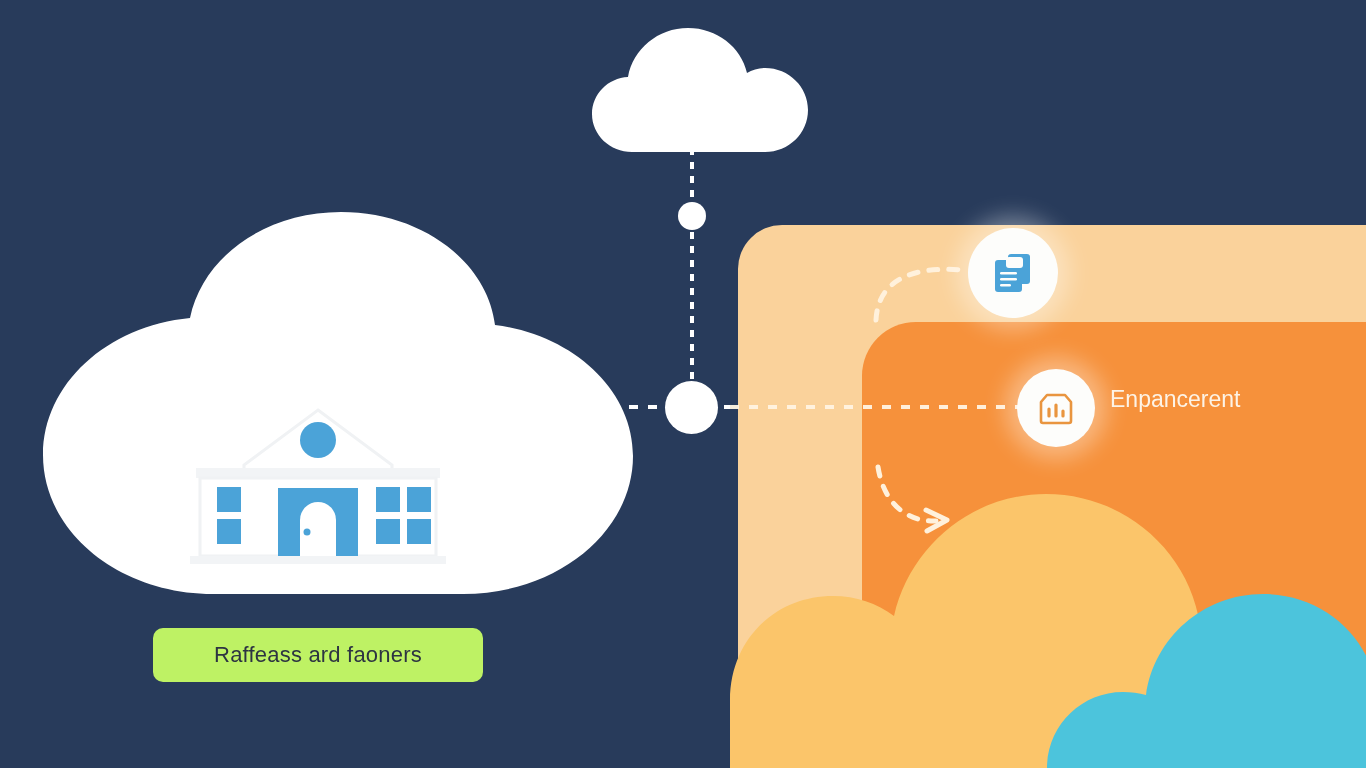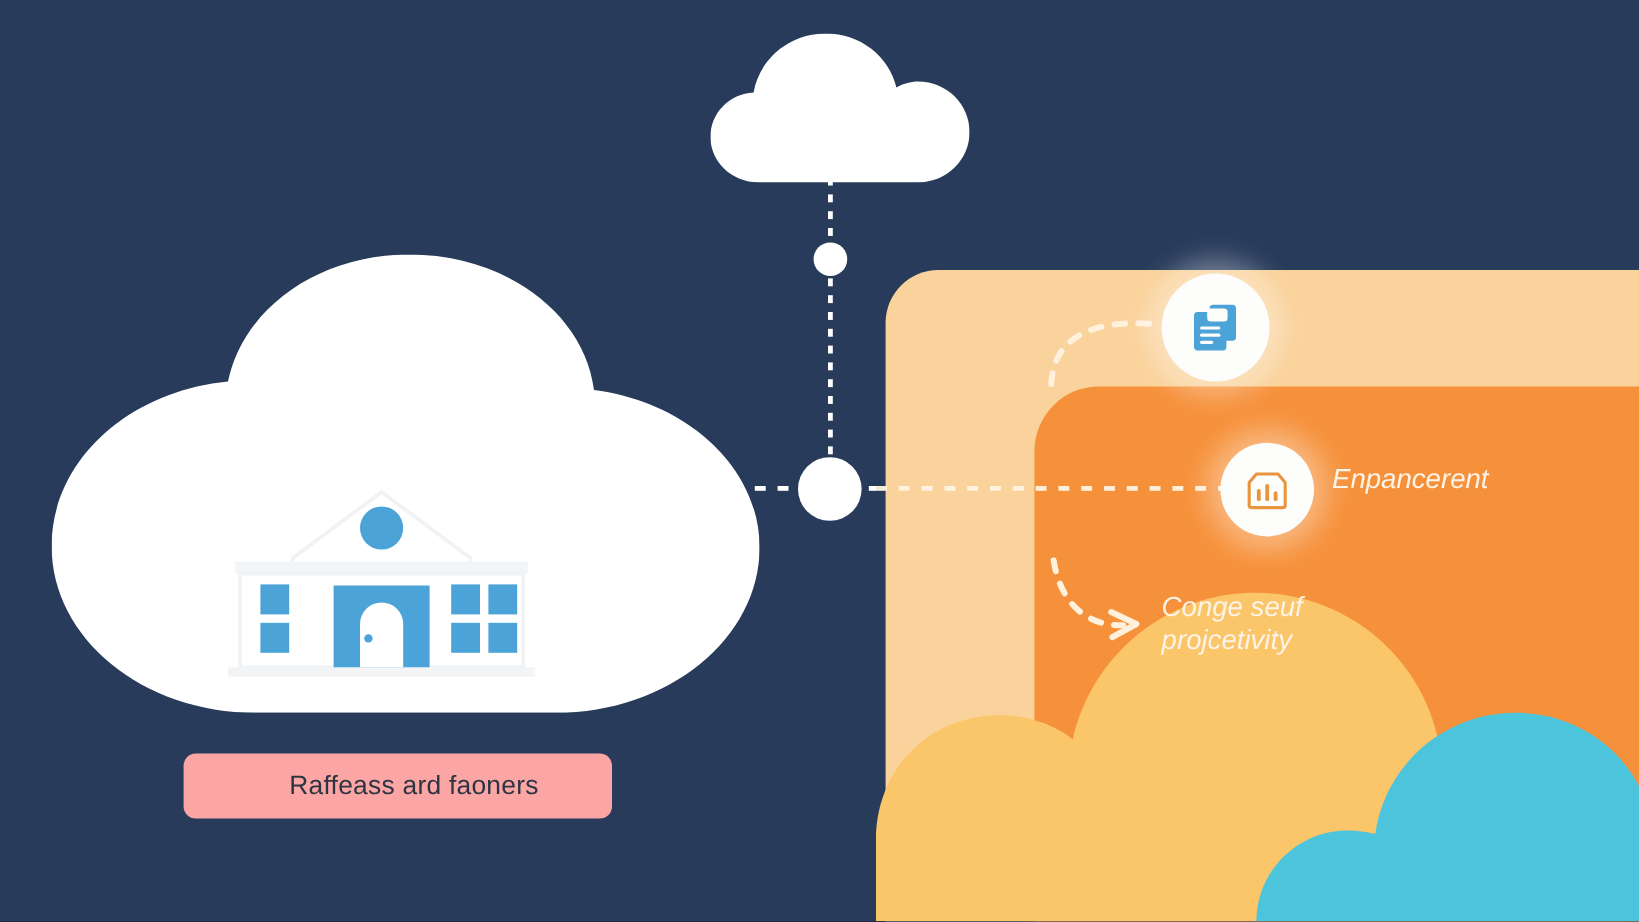--- a/index.html
+++ b/index.html
@@ -127,35 +127,33 @@
     width: 78px;
     height: 78px;
   }
   
   .label-pill {
     position: absolute;
     left: 153px;
     top: 628px;
     width: 330px;
     height: 54px;
-    background: #fca5a5;
+    background: #bef264;
     border-radius: 10px;
     display: flex;
     align-items: center;
     justify-content: center;
     color: #2d3442;
     font-size: 22px;
     letter-spacing: 0.2px;
-    padding-left: 27px;
   }
   .panel-label {
     position: absolute;
     color: #fdf3e6;
     line-height: 1.22;
-    font-style: italic;
   }
   .label-program {
     left: 1110px;
     top: 385px;
     font-size: 23px;
     width: 240px;
   }
   .label-produce {
     left: 968px;
     top: 491px;
@@ -265,18 +263,14 @@
   </div>
 
   <div class="label-pill">
     <span>Raffeass ard faoners</span>
   </div>
 
   <div class="panel-label label-program">
     <div>Enpancerent</div>
   </div>
 
-  <div class="panel-label label-produce">
-    <div>Conge seuf</div>
-    <div>projcetivity</div>
-  </div>
 
 </div>
 
 </body></html>

